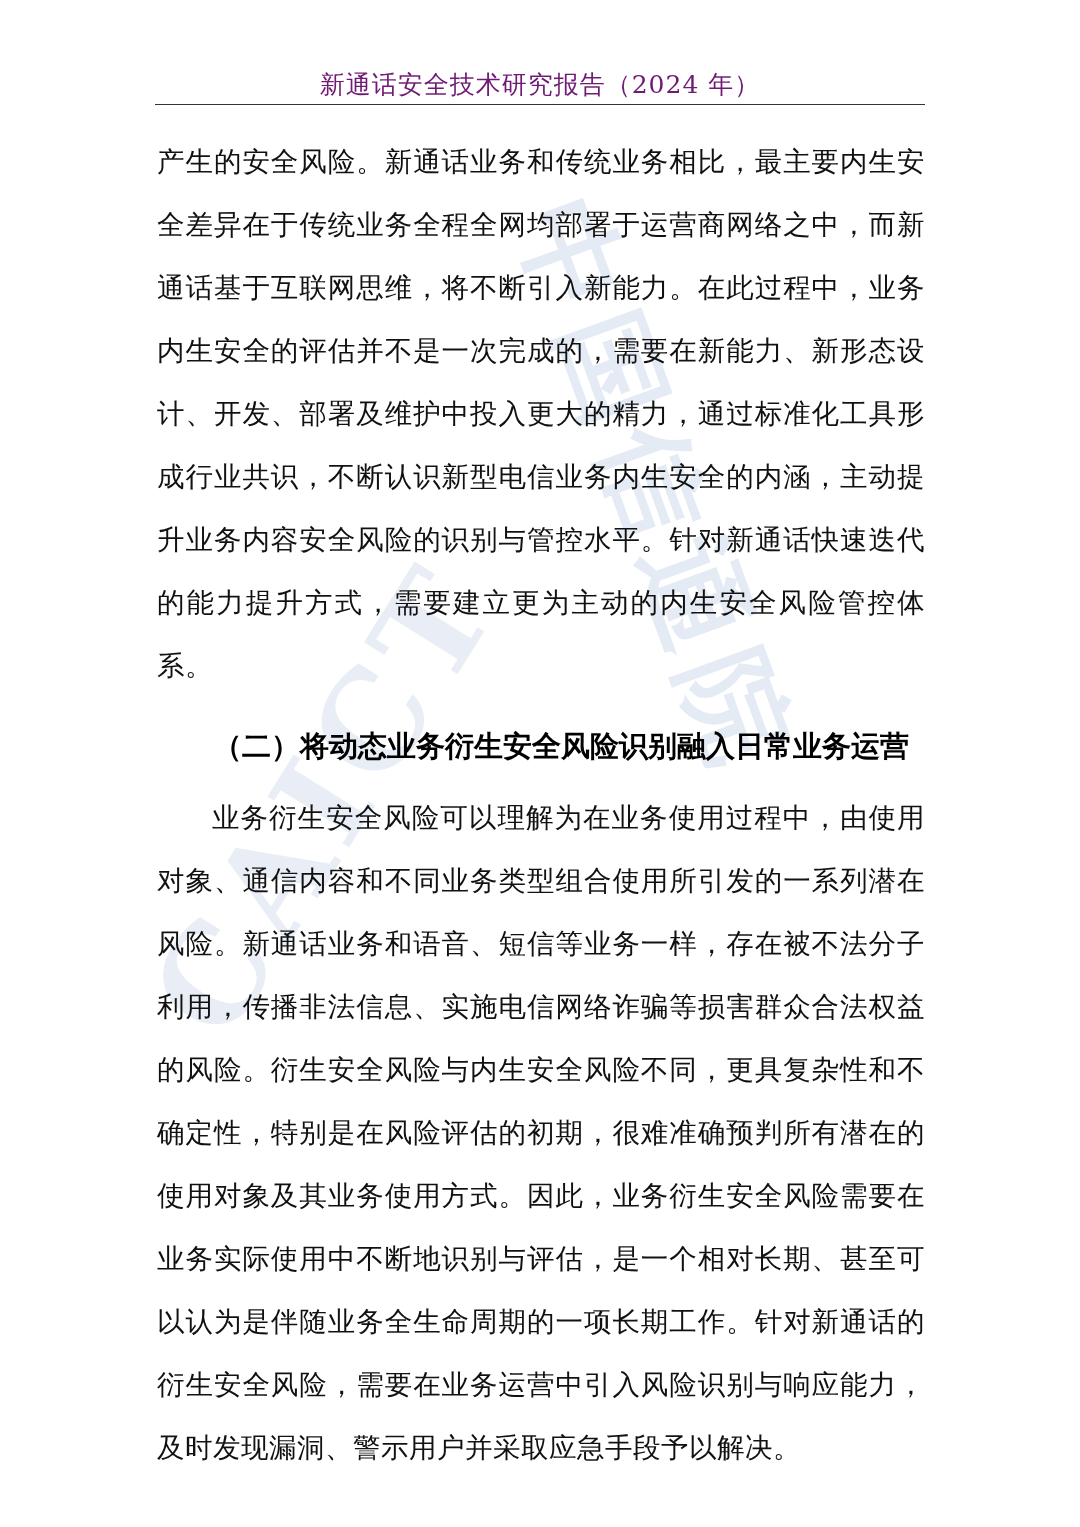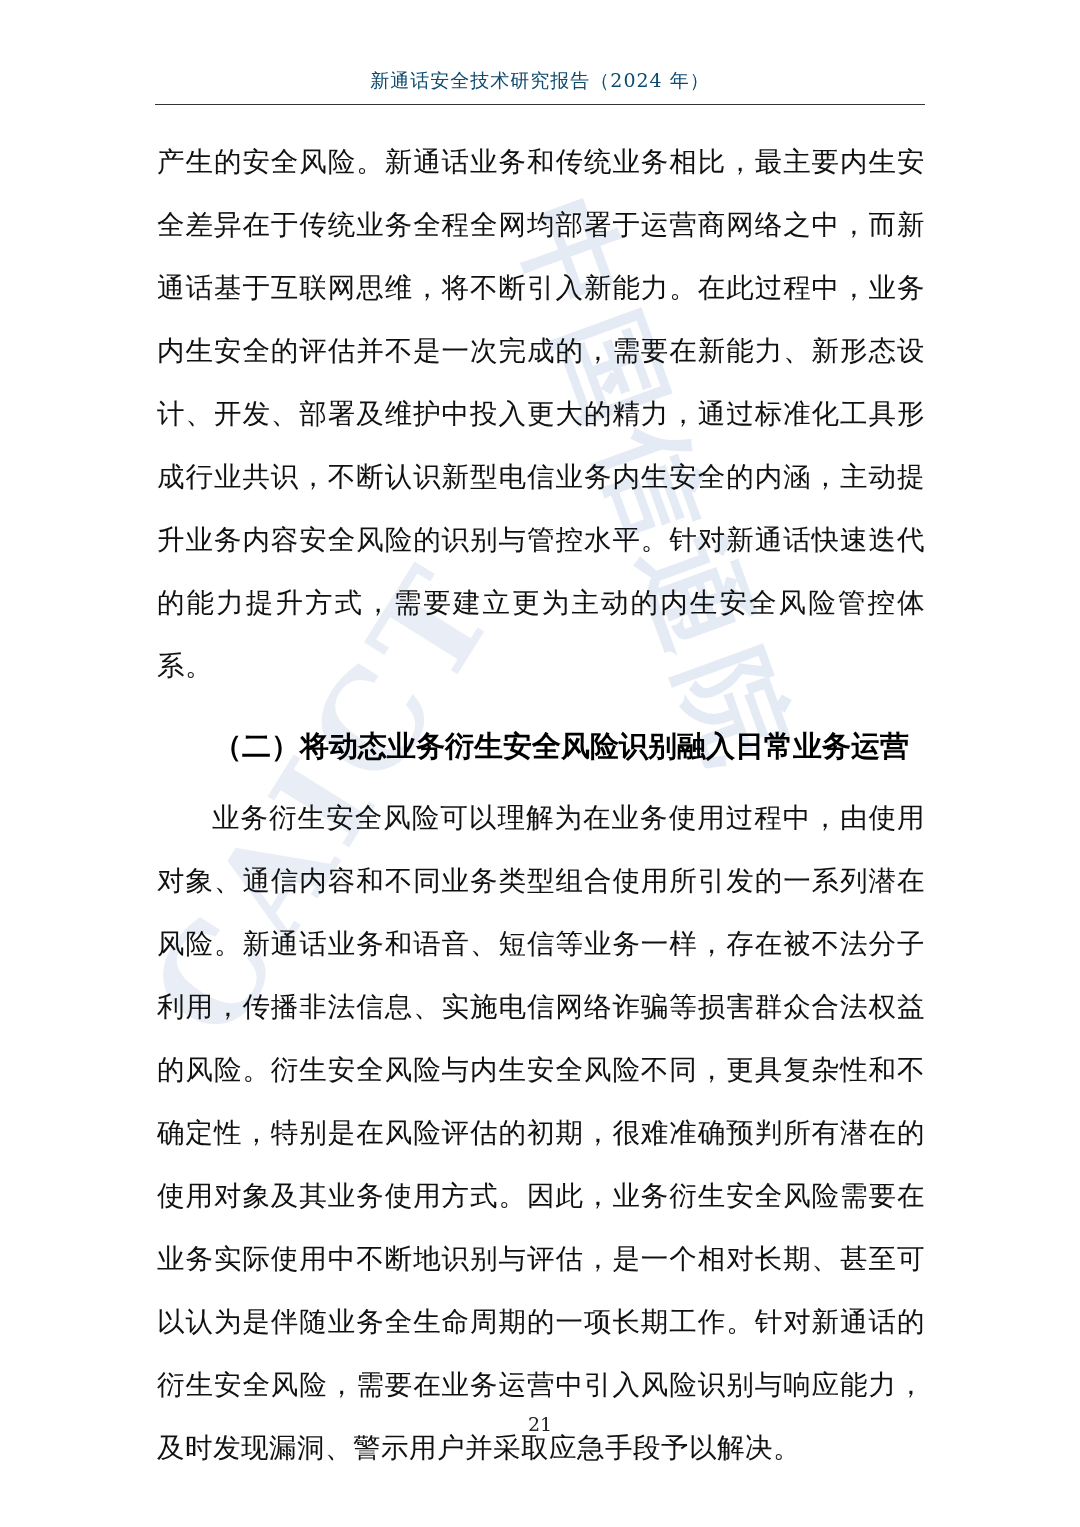--- a/index.html
+++ b/index.html
@@ -55,23 +55,23 @@
   
   .header {
     position: absolute;
     left: 155px;
     top: 68px;
     width: 770px;
     text-align: center;
     z-index: 2;
   }
   .header-title {
-    font-size: 19px;
+    font-size: 25px;
     letter-spacing: 1px;
-    color: #0c4a6e;
+    color: #701a75;
   }
   .header-rule {
     position: absolute;
     left: 155px;
     top: 104px;
     width: 770px;
     height: 1px;
     background: #333;
     z-index: 2;
   }
@@ -135,15 +135,14 @@
   </div>
   <div class="header-rule"></div>
 
   <div class="content">
     <p class="para">产生的安全风险。新通话业务和传统业务相比，最主要内生安全差异在于传统业务全程全网均部署于运营商网络之中，而新通话基于互联网思维，将不断引入新能力。在此过程中，业务内生安全的评估并不是一次完成的，需要在新能力、新形态设计、开发、部署及维护中投入更大的精力，通过标准化工具形成行业共识，不断认识新型电信业务内生安全的内涵，主动提升业务内容安全风险的识别与管控水平。针对新通话快速迭代的能力提升方式，需要建立更为主动的内生安全风险管控体系。</p>
     <h2 class="section">（二）将动态业务衍生安全风险识别融入日常业务运营</h2>
     <div class="gap-small"></div>
     <p class="para indent">业务衍生安全风险可以理解为在业务使用过程中，由使用对象、通信内容和不同业务类型组合使用所引发的一系列潜在风险。新通话业务和语音、短信等业务一样，存在被不法分子利用，传播非法信息、实施电信网络诈骗等损害群众合法权益的风险。衍生安全风险与内生安全风险不同，更具复杂性和不确定性，特别是在风险评估的初期，很难准确预判所有潜在的使用对象及其业务使用方式。因此，业务衍生安全风险需要在业务实际使用中不断地识别与评估，是一个相对长期、甚至可以认为是伴随业务全生命周期的一项长期工作。针对新通话的衍生安全风险，需要在业务运营中引入风险识别与响应能力，及时发现漏洞、警示用户并采取应急手段予以解决。</p>
   </div>
 
-  <div class="page-number">21</div>
 
 </div>
 
 </body></html>

